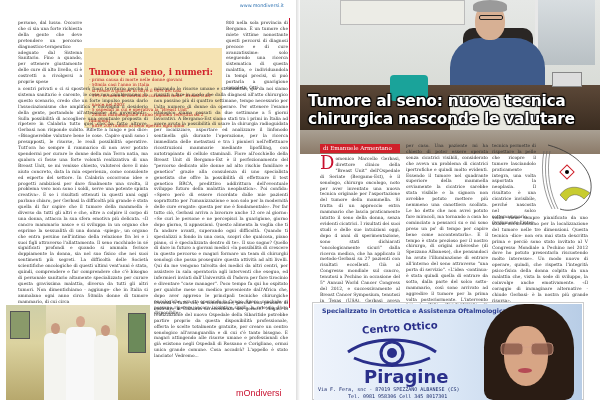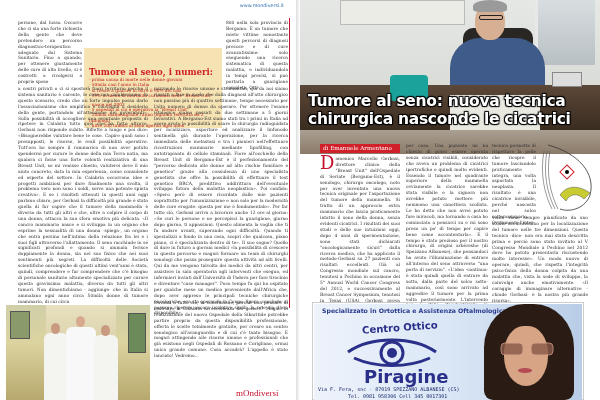--- a/index.html
+++ b/index.html
@@ -26,21 +26,21 @@
 
   .url { position: absolute; right: 12px; top: 3px; font-family: "DejaVu Sans", sans-serif; font-size: 4.8px; color: #2a6fb0; }
 
   .photo-team { position: absolute; left: 6px; top: 305px; width: 144px; height: 95px; background: linear-gradient(180deg, #cfcfa8 0%, #dcd3a0 40%, #b7a86d 100%); overflow: hidden; }
   .corridor { position: absolute; left: 40px; top: 0; width: 70px; height: 95px; background: linear-gradient(180deg, #e8e0c0, #c9bd8c); }
   .fig { position: absolute; bottom: 0; border-radius: 6px 6px 0 0; background: #f4f4f0; }
   .fig-head { position: absolute; width: 9px; height: 11px; border-radius: 50%; background: #c99a80; }
   .wall-frame { position: absolute; background: #8a9a6a; border: 1px solid #555; }
 
   .closing-text { position: absolute; left: 154px; top: 300px; width: 134px; }
-  .logo-mondiversi { position: absolute; left: 236px; top: 388px; font-family: Liberation Serif, serif; font-size: 9px; color: #c8102e; }
+  .logo-mondiversi { position: absolute; left: 236px; top: 388px; font-family: Liberation Sans, sans-serif; font-size: 9px; color: #c8102e; }
 
   
   .hero { position: absolute; left: 0; top: 0; width: 300px; height: 154px; background: linear-gradient(180deg, #e6e8e6 0%, #d8dbd6 60%, #8b7a68 100%); overflow: hidden; }
   .hero-frame { position: absolute; left: 40px; top: 0; width: 125px; height: 25px; background: #ecece6; border: 1px solid #bbb; }
   .hero-window { position: absolute; left: 235px; top: 0; width: 60px; height: 65px; background: linear-gradient(180deg, #d8dde0, #b8c0c4); border-left: 3px solid #e8e8e8; }
   .hero-chair { position: absolute; left: 163px; top: 28px; width: 70px; height: 40px; background: #2a2624; border-radius: 10px 10px 0 0; }
   .hero-body { position: absolute; left: 150px; top: 38px; width: 95px; height: 92px; background: #3f5b8a; border-radius: 30px 30px 0 0; }
   .hero-head { position: absolute; left: 175px; top: 2px; width: 30px; height: 38px; background: #d7b094; border-radius: 50% 50% 45% 45%; }
   .hero-hair { position: absolute; left: 173px; top: 0px; width: 34px; height: 12px; background: #9a9a9a; border-radius: 50% 50% 20% 20%; }
   .hero-glasses { position: absolute; left: 179px; top: 15px; width: 24px; height: 5px; border: 1px solid #222; border-radius: 2px; }
@@ -127,21 +127,21 @@
     <div class="hero-body"></div>
     <div class="hero-head"></div>
     <div class="hero-hair"></div>
     <div class="hero-glasses"></div>
     <div class="hero-desk"></div>
     <div class="hero-cloth"></div>
     <div class="hero-papers"></div>
     <div class="hero-phone"></div>
     <div class="hero-title">
       <div>Tumore al seno: nuova tecnica</div>
-      <div>chirurgica nasconde le cicatrici</div>
+      <div>chirurgica nasconde le valutare</div>
     </div>
   </div>
 
   <div class="byline">di Emanuele Armentano</div>
 
   <div class="body-text col-r1">
     <span class="dropcap">D</span><span>omenico Marcello Gerbasi, direttore clinico della "Breast Unit" dell'Ospedale di Seriate (Bergamo-Est), è il senologo, chirurgo oncologo, noto per aver inventato una nuova tecnica originale per l'asportazione del tumore della mammella. Si tratta di un approccio extra mammario che lascia praticamente intatto il seno della donna, senza evidenti cicatrici. I risultati dei suoi studi e delle sue intuizioni oggi, dopo 4 anni di sperimentazione, sono stati dichiarati "oncologicamente sicuri" dalla ricerca medica, che ha applicato il metodo-Gerbasi su 27 pazienti con risultati eccellenti. Già al Congresso mondiale sul cancro, tenutosi a Pechino in occasione del 5° Annual World Cancer Congress del 2012, e successivamente al Breast Cancer Symposium, tenutosi in Texas (USA), Gerbasi aveva presentato i suoi risultati. A spiegare questo nuovo modo di operare è lo stesso autore che ci confida: «La cosa è nata quasi</span>
   </div>
   <div class="body-text col-r2">per caso. Una paziente mi ha chiesto di poter essere operata senza cicatrici visibili, considerato che aveva un problema di cicatrici ipertrofiche e quindi molto evidenti. Essendo il tumore nel quadrante superiore della mammella ovviamente la cicatrice sarebbe stata visibile e la signora non avrebbe potuto mettere più nemmeno una canottiera scollata. Le ho detto che non avrei potuto fare miracoli, ma tornando a casa ho cominciato a pensarci su e mi sono preso un po' di tempo per capire bene come accontentarla». E il tempo è stato prezioso per il nostro chirurgo, di origini arbëreshe (di Spezzano Albanese), che pensandoci ha avuto l'illuminazione di entrare all'interno del seno attraverso "una porta di servizio". «L'idea -continua- è stata quindi quella di entrare da sotto, dalla parte del solco sotto-mammario, così sono arrivato ad aggredire il tumore per la prima volta posteriormente. L'intervento poi è stato standardizzato in condizioni di massima sicurezza e pubblicato su riviste internazionali del settore. Questa</div>
   <div class="body-text col-r3">tecnica permette di rispettare la pelle che ricopre il tumore lasciandolo praticamente integra, una volta asportata la neoplasia. Il risultato è una cicatrice invisibile, perché nascosta nel solco sottomammario. Ovviamente l'inter-</div>

